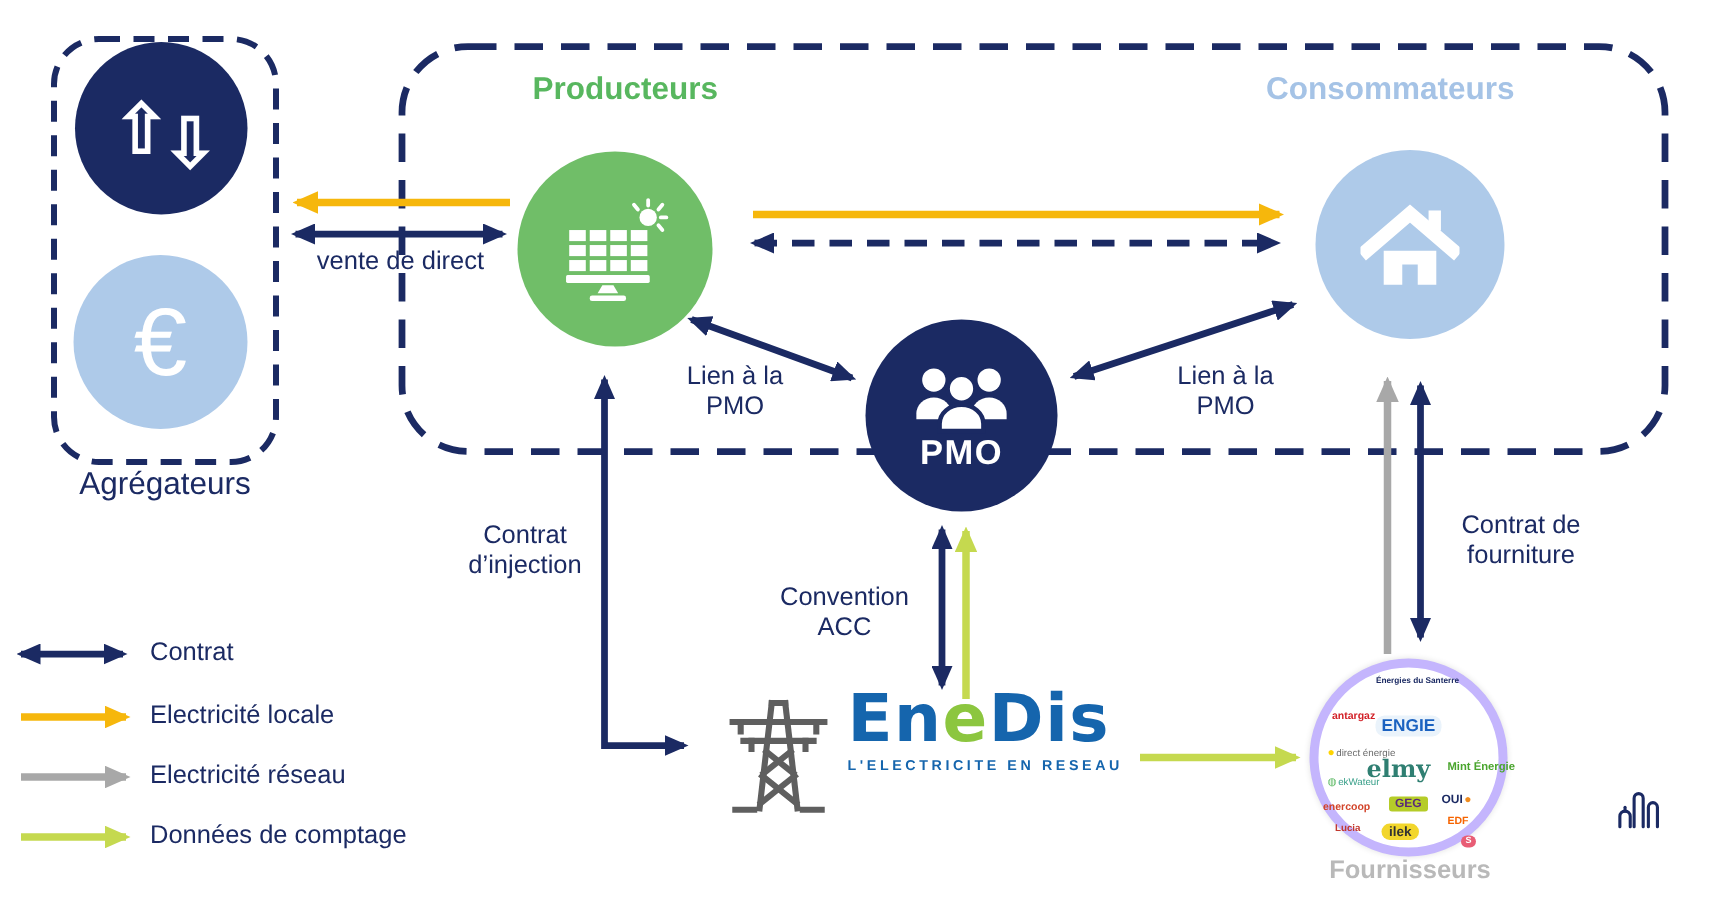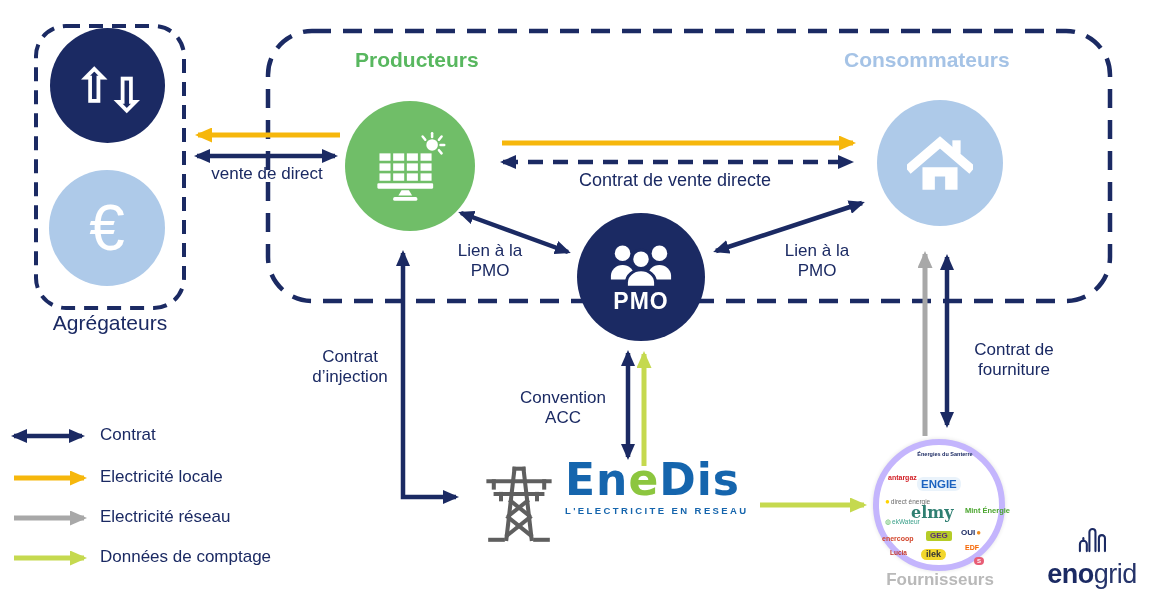--- a/index.html
+++ b/index.html
@@ -201,21 +201,20 @@
   </div>
 
   <div class="grp-title t-prod">Producteurs</div>
   <div class="grp-title t-cons">Consommateurs</div>
   <div class="grp-title t-agg">Agrégateurs</div>
   <div class="grp-title t-four">Fournisseurs</div>
 
   <div class="edge-label l-resurplus">
     <span>vente de direct</span>
   </div>
-  <div class="edge-label l-ventedirecte">Contrat de vente directe</div>
   <div class="edge-label l-lienpmo-left">
     <span>Lien à la</span>
     <span>PMO</span>
   </div>
   <div class="edge-label l-lienpmo-right">
     <span>Lien à la</span>
     <span>PMO</span>
   </div>
   <div class="edge-label l-injection">
     <span>Contrat</span>
@@ -263,16 +262,15 @@
 
   <div class="enogrid">
     <svg width="38" height="30" viewBox="0 0 44 32">
       <g stroke="var(--navy)" stroke-width="2.4" fill="none" stroke-linecap="round">
         <path d="M8 30 v-8 a4 4 0 0 1 8 0 v8"></path>
         <path d="M19 30 V8 a3.5 3.5 0 0 1 7 0 V30"></path>
         <path d="M30 30 V15 a3.5 3.5 0 0 1 7 0 V30"></path>
         <path d="M12 18 v-3"></path>
       </g>
     </svg>
-    <div class="txt"><span class="b">eno</span><span class="l">grid</span></div>
   </div>
 
 </div>
 
 </body></html>

